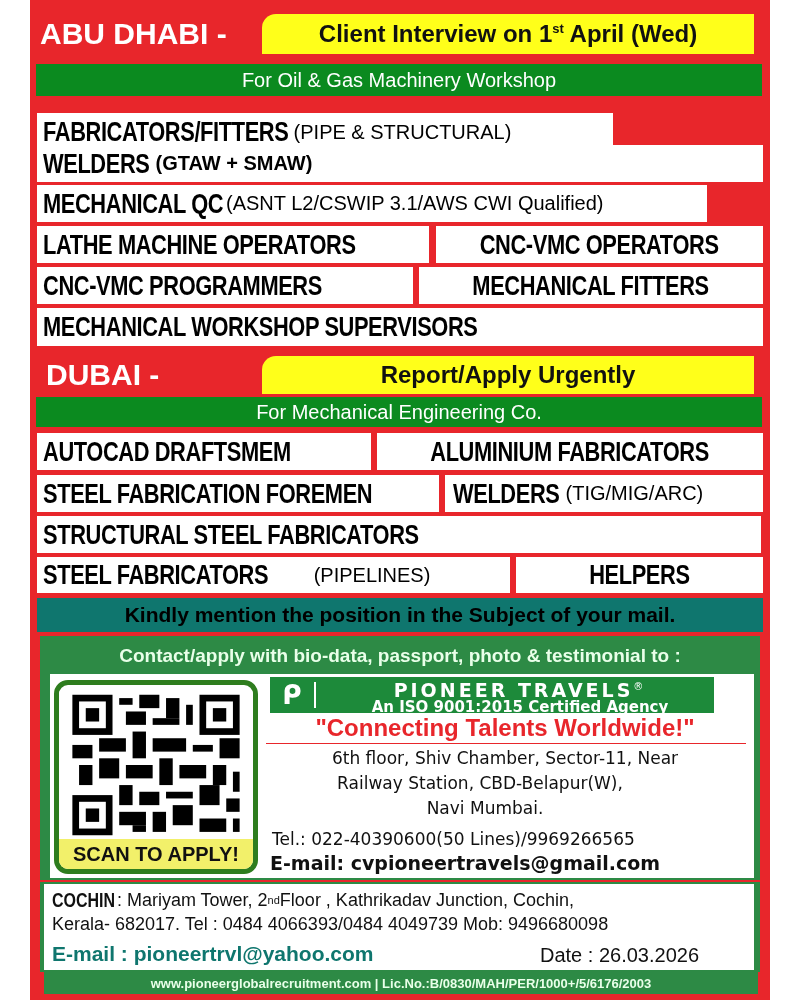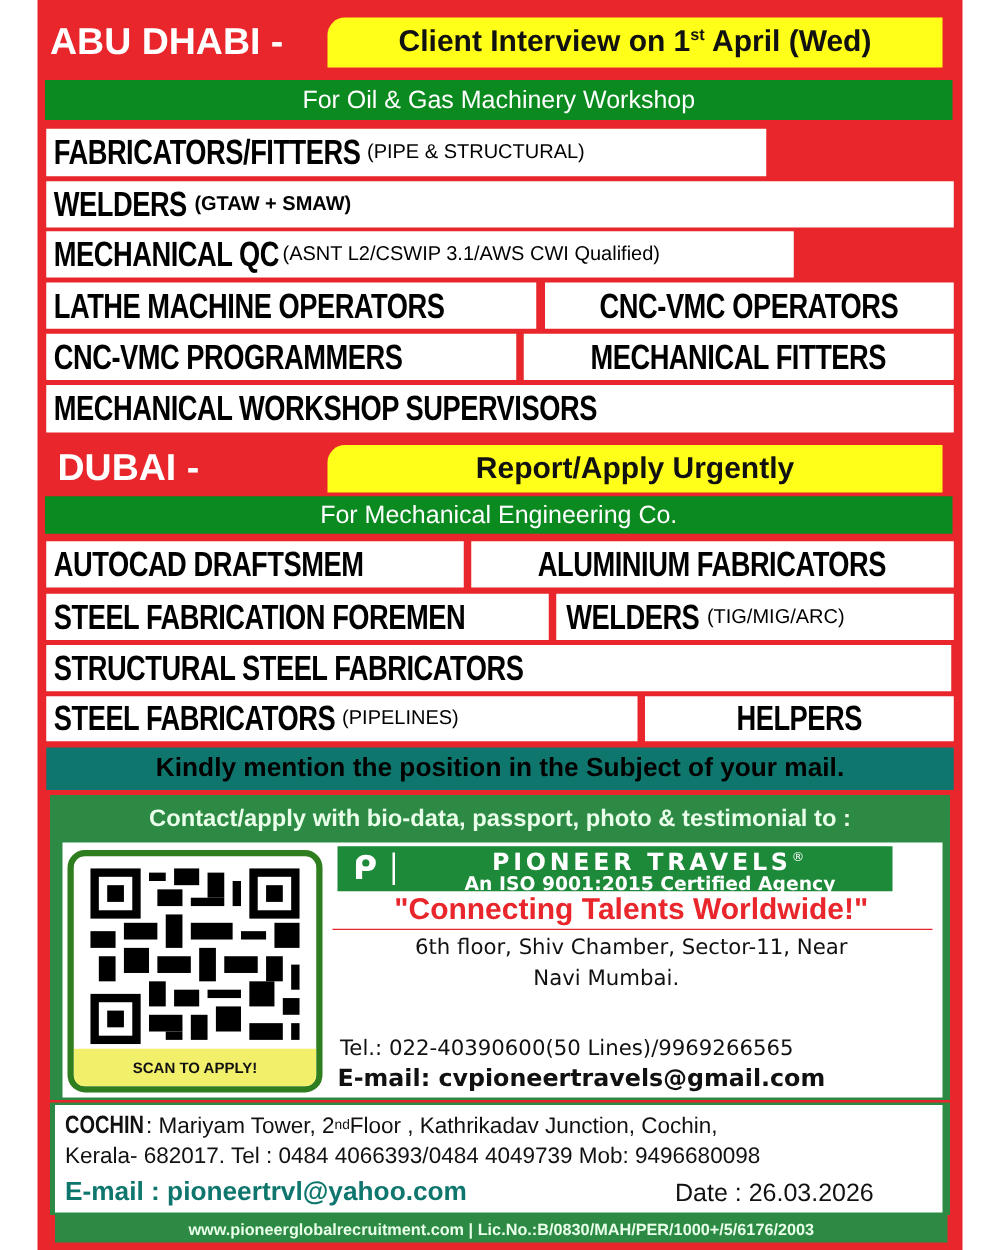--- a/index.html
+++ b/index.html
@@ -4,56 +4,56 @@
 <style>
   html,body{margin:0;padding:0;background:#ffffff;}
   body{width:800px;height:1000px;position:relative;overflow:hidden;font-family:"Liberation Sans",sans-serif;}
   .frame{position:absolute;left:30px;top:0;width:740px;height:1000px;background:#e8262b;}
   .abs{position:absolute;box-sizing:border-box;}
   .city{color:#ffffff;font-weight:bold;font-size:30px;letter-spacing:0px;}
   .yellow{background:#ffff1a;color:#111;font-weight:bold;display:flex;align-items:center;justify-content:center;border-top-left-radius:14px;}
   .green{background:#0b8a1f;color:#ffffff;display:flex;align-items:center;justify-content:center;font-size:20px;}
   .row{background:#ffffff;display:flex;align-items:center;padding-left:6px;white-space:nowrap;overflow:hidden;}
   .job{font-family:"Liberation Sans",sans-serif;font-weight:900;font-size:28px;color:#000;transform:scaleX(0.78);transform-origin:left center;display:inline-block;letter-spacing:-0.5px;}
-  .sub{font-size:16px;color:#000;margin-left:-6px;}
+  .sub{font-size:20px;color:#000;margin-left:-6px;}
   .center{justify-content:center;padding-left:0;}
   .jobc{transform-origin:center center;}
   .kindly{background:#0f766e;color:#000;font-weight:bold;font-size:21px;display:flex;align-items:center;justify-content:center;}
   .contact-box{background:#2d8a45;}
   .contact-head{color:#e9ffe9;font-weight:bold;font-size:19px;display:flex;align-items:center;justify-content:center;}
   .inner-white{background:#ffffff;}
   .qr-card{border:5px solid #2e7d1e;border-radius:14px;background:#fff;overflow:hidden;}
-  .qr-scan{background:#f2f06a;color:#111;font-weight:bold;font-size:12px;display:flex;align-items:center;justify-content:center;}
+  .qr-scan{background:#f2f06a;color:#111;font-weight:bold;font-size:20px;display:flex;align-items:center;justify-content:center;}
   .logo-bar{background:#1d8a3a;color:#ffffff;display:flex;align-items:center;}
   .tagline{color:#e8262b;font-weight:bold;font-size:24px;text-align:center;white-space:nowrap;}
   .addr{font-family:"DejaVu Sans",sans-serif;color:#111;font-size:17px;text-align:center;white-space:nowrap;}
   .cochin{background:#ffffff;}
   .foot-line{font-size:18px;color:#111;white-space:nowrap;}
   .web{background:#2d8a45;color:#e9ffe9;font-weight:bold;font-size:13px;display:flex;align-items:center;justify-content:center;white-space:nowrap;}
 </style>
 </head>
 <body>
 
 <div class="frame"></div>
 
 <div class="abs city" style="left:40px;top:14px;height:40px;display:flex;align-items:center;">ABU DHABI -</div>
 <div class="abs yellow" style="left:262px;top:14px;width:492px;height:40px;font-size:24px;">
   <span><span>Client Interview on 1</span><sup style="font-size:13px;">st</sup><span> April (Wed)</span></span>
 </div>
 <div class="abs green" style="left:36px;top:64px;width:726px;height:32px;">For Oil &amp; Gas Machinery Workshop</div>
 
-<div class="abs row" style="left:37px;top:103px;width:576px;height:38px;">
+<div class="abs row" style="left:37px;top:113px;width:576px;height:38px;">
   <span class="job">FABRICATORS/FITTERS</span>
   <span class="sub" style="margin-left:-64px;">(PIPE &amp; STRUCTURAL)</span>
 </div>
 <div class="abs row" style="left:37px;top:145px;width:726px;height:37px;">
   <span class="job">WELDERS</span>
   <span class="sub" style="margin-left:-24px;font-weight:bold;">(GTAW + SMAW)</span>
 </div>
-<div class="abs row" style="left:37px;top:185px;width:598px;height:37px;text-align:center;">
+<div class="abs row" style="left:37px;top:185px;width:670px;height:37px;text-align:center;">
   <span class="job">MECHANICAL QC</span>
   <span class="sub" style="margin-left:-48px;">(ASNT L2/CSWIP 3.1/AWS CWI Qualified)</span>
 </div>
 <div class="abs row" style="left:37px;top:226px;width:392px;height:37px;">
   <span class="job">LATHE MACHINE OPERATORS</span>
 </div>
 <div class="abs row center" style="left:436px;top:226px;width:327px;height:37px;">
   <span class="job jobc">CNC-VMC OPERATORS</span>
 </div>
 <div class="abs row" style="left:37px;top:267px;width:376px;height:37px;">
@@ -79,21 +79,21 @@
 <div class="abs row" style="left:37px;top:475px;width:402px;height:37px;">
   <span class="job">STEEL FABRICATION FOREMEN</span>
 </div>
 <div class="abs row" style="left:445px;top:475px;width:318px;height:37px;padding-left:8px;">
   <span class="job">WELDERS</span>
   <span class="sub" style="margin-left:-24px;">(TIG/MIG/ARC)</span>
 </div>
 <div class="abs row" style="left:37px;top:516px;width:724px;height:37px;">
   <span class="job">STRUCTURAL STEEL FABRICATORS</span>
 </div>
-<div class="abs row" style="left:37px;top:557px;width:473px;height:36px;">
+<div class="abs row" style="left:37px;top:557px;width:473px;height:36px;gap:40px;">
   <span class="job">STEEL FABRICATORS</span>
   <span class="sub" style="margin-left:-58px;">(PIPELINES)</span>
 </div>
 <div class="abs row center" style="left:516px;top:557px;width:247px;height:36px;">
   <span class="job jobc">HELPERS</span>
 </div>
 
 <div class="abs kindly" style="left:37px;top:598px;width:726px;height:34px;">Kindly mention the position in the Subject of your mail.</div>
 
 <div class="abs contact-box" style="left:40px;top:636px;width:720px;height:244px;"></div>
@@ -156,20 +156,21 @@
       <span>PIONEER TRAVELS</span><sup style="font-size:10px;font-weight:normal;">®</sup>
     </div>
     <div style="font-family:'DejaVu Sans',sans-serif;font-weight:bold;font-size:15px;line-height:12px;">An ISO 9001:2015 Certified Agency</div>
   </div>
 </div>
 <div class="abs tagline" style="left:264px;top:713px;width:482px;height:30px;line-height:30px;">"Connecting Talents Worldwide!"</div>
 <div class="abs" style="left:266px;top:743px;width:480px;height:1px;background:#e8262b;"></div>
 
 <div class="abs addr" style="left:270px;top:746px;width:470px;line-height:25px;">
   <div>6th floor, Shiv Chamber, Sector-11, Near</div>
+  <div style="padding-right:50px;">Railway Station, CBD-Belapur(W),</div>
   <div style="padding-right:40px;">Navi Mumbai.</div>
 </div>
 <div class="abs addr" style="left:272px;top:829px;width:460px;text-align:left;font-size:17px;">Tel.: 022-40390600(50 Lines)/9969266565</div>
 <div class="abs" style="left:270px;top:852px;width:480px;font-family:'DejaVu Sans',sans-serif;font-weight:bold;font-size:19px;color:#111;white-space:nowrap;">E-mail: cvpioneertravels@gmail.com</div>
 
 <div class="abs" style="left:40px;top:882px;width:720px;height:90px;background:#2d8a45;"></div>
 <div class="abs cochin" style="left:44px;top:884px;width:710px;height:86px;"></div>
 <div class="abs foot-line" style="left:52px;top:886px;height:28px;display:flex;align-items:center;">
   <span style="font-weight:900;font-size:20px;transform:scaleX(0.8);transform-origin:left center;display:inline-block;margin-right:-14px;">COCHIN</span>
   <span>: Mariyam Tower, 2</span>

